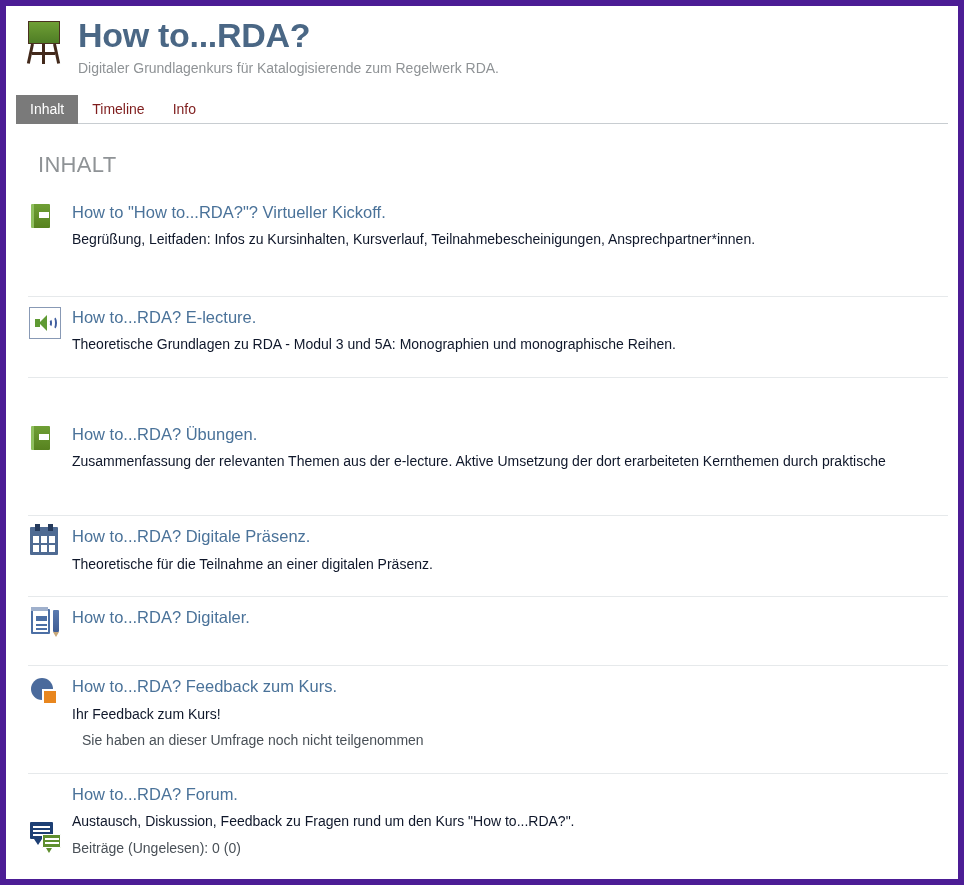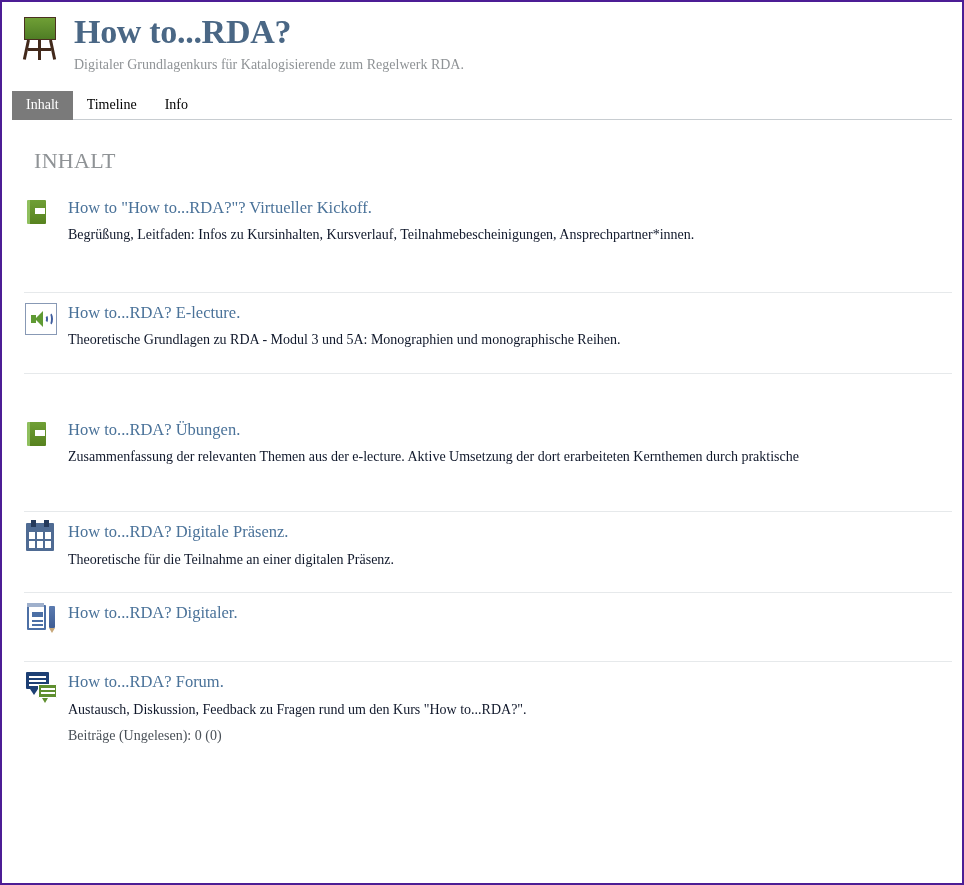--- a/index.html
+++ b/index.html
@@ -9,23 +9,22 @@
   }
   body {
     font-family: "Liberation Sans", sans-serif;
     width: 964px; height: 885px;
     overflow: hidden;
   }
   #page {
     position: relative;
     width: 964px; height: 885px;
     background: #ffffff;
-    border: 2px solid #4c1d95;
+    border: 6px solid #4c1d95;
     overflow: hidden;
-    font-family: Liberation Serif, serif;
   }
 
   
   .course-header {
     position: relative;
     padding: 10px 0 0 0;
   }
   .header-row {
     display: flex;
     align-items: flex-start;
@@ -86,21 +85,21 @@
   .tabs:after {
     content: "";
     position: absolute;
     left: 10px; right: 10px; bottom: 0;
     height: 1px;
     background: #c8cdd1;
   }
   .tab {
     font-size: 14px;
     padding: 6px 14px 7px 14px;
-    color: #000000;
+    color: #7f1d1d;
     cursor: pointer;
     position: relative;
     z-index: 2;
     white-space: nowrap;
   }
   .tab.active {
     background: #7a7a7a;
     color: #ffffff;
   }
 
@@ -115,21 +114,21 @@
   }
 
   .activity {
     display: flex;
     align-items: flex-start;
     padding: 10px 0 22px 0;
     border-bottom: 1px solid #e6e9eb;
     margin-left: 12px;
     margin-right: 0px;
   }
-  .activity:last-child { border-bottom: none; }
+  .activity:last-child { border-bottom: none; align-items: flex-end; }
   .activity.first { border-bottom: 1px solid #e6e9eb; padding-bottom: 46px; }
   .activity.tall { padding-bottom: 44px; margin-top: 36px; }
 
   .act-icon {
     flex: 0 0 40px;
     width: 40px; height: 34px;
     position: relative;
     margin-top: 2px;
   }
   .act-body { padding-left: 4px; flex: 1 1 auto; min-width: 0; }
@@ -423,20 +422,34 @@
               <i class="ln ln3"></i>
             </span>
           <span class="pencil"></span>
         </div>
       </div>
       <div class="act-body">
         <a class="act-name">How to...RDA? Digitaler.</a>
       </div>
     </div>
 
+    <div class="activity">
+      <div class="act-icon">
+        <div class="ic-pie">
+          <span class="disk"></span>
+            <span class="notch"></span>
+            <span class="orange"></span>
+        </div>
+      </div>
+      <div class="act-body">
+        <a class="act-name">How to...RDA? Feedback zum Kurs.</a>
+        <div class="act-desc">Ihr Feedback zum Kurs!</div>
+        <div class="act-sub indent">Sie haben an dieser Umfrage noch nicht teilgenommen</div>
+      </div>
+    </div>
 
     <div class="activity">
       <div class="act-icon">
         <div class="ic-forum">
           <span class="b1">
               <i class="l1"></i>
               <i class="l2"></i>
               <i class="l3"></i>
             </span>
           <span class="b2">

